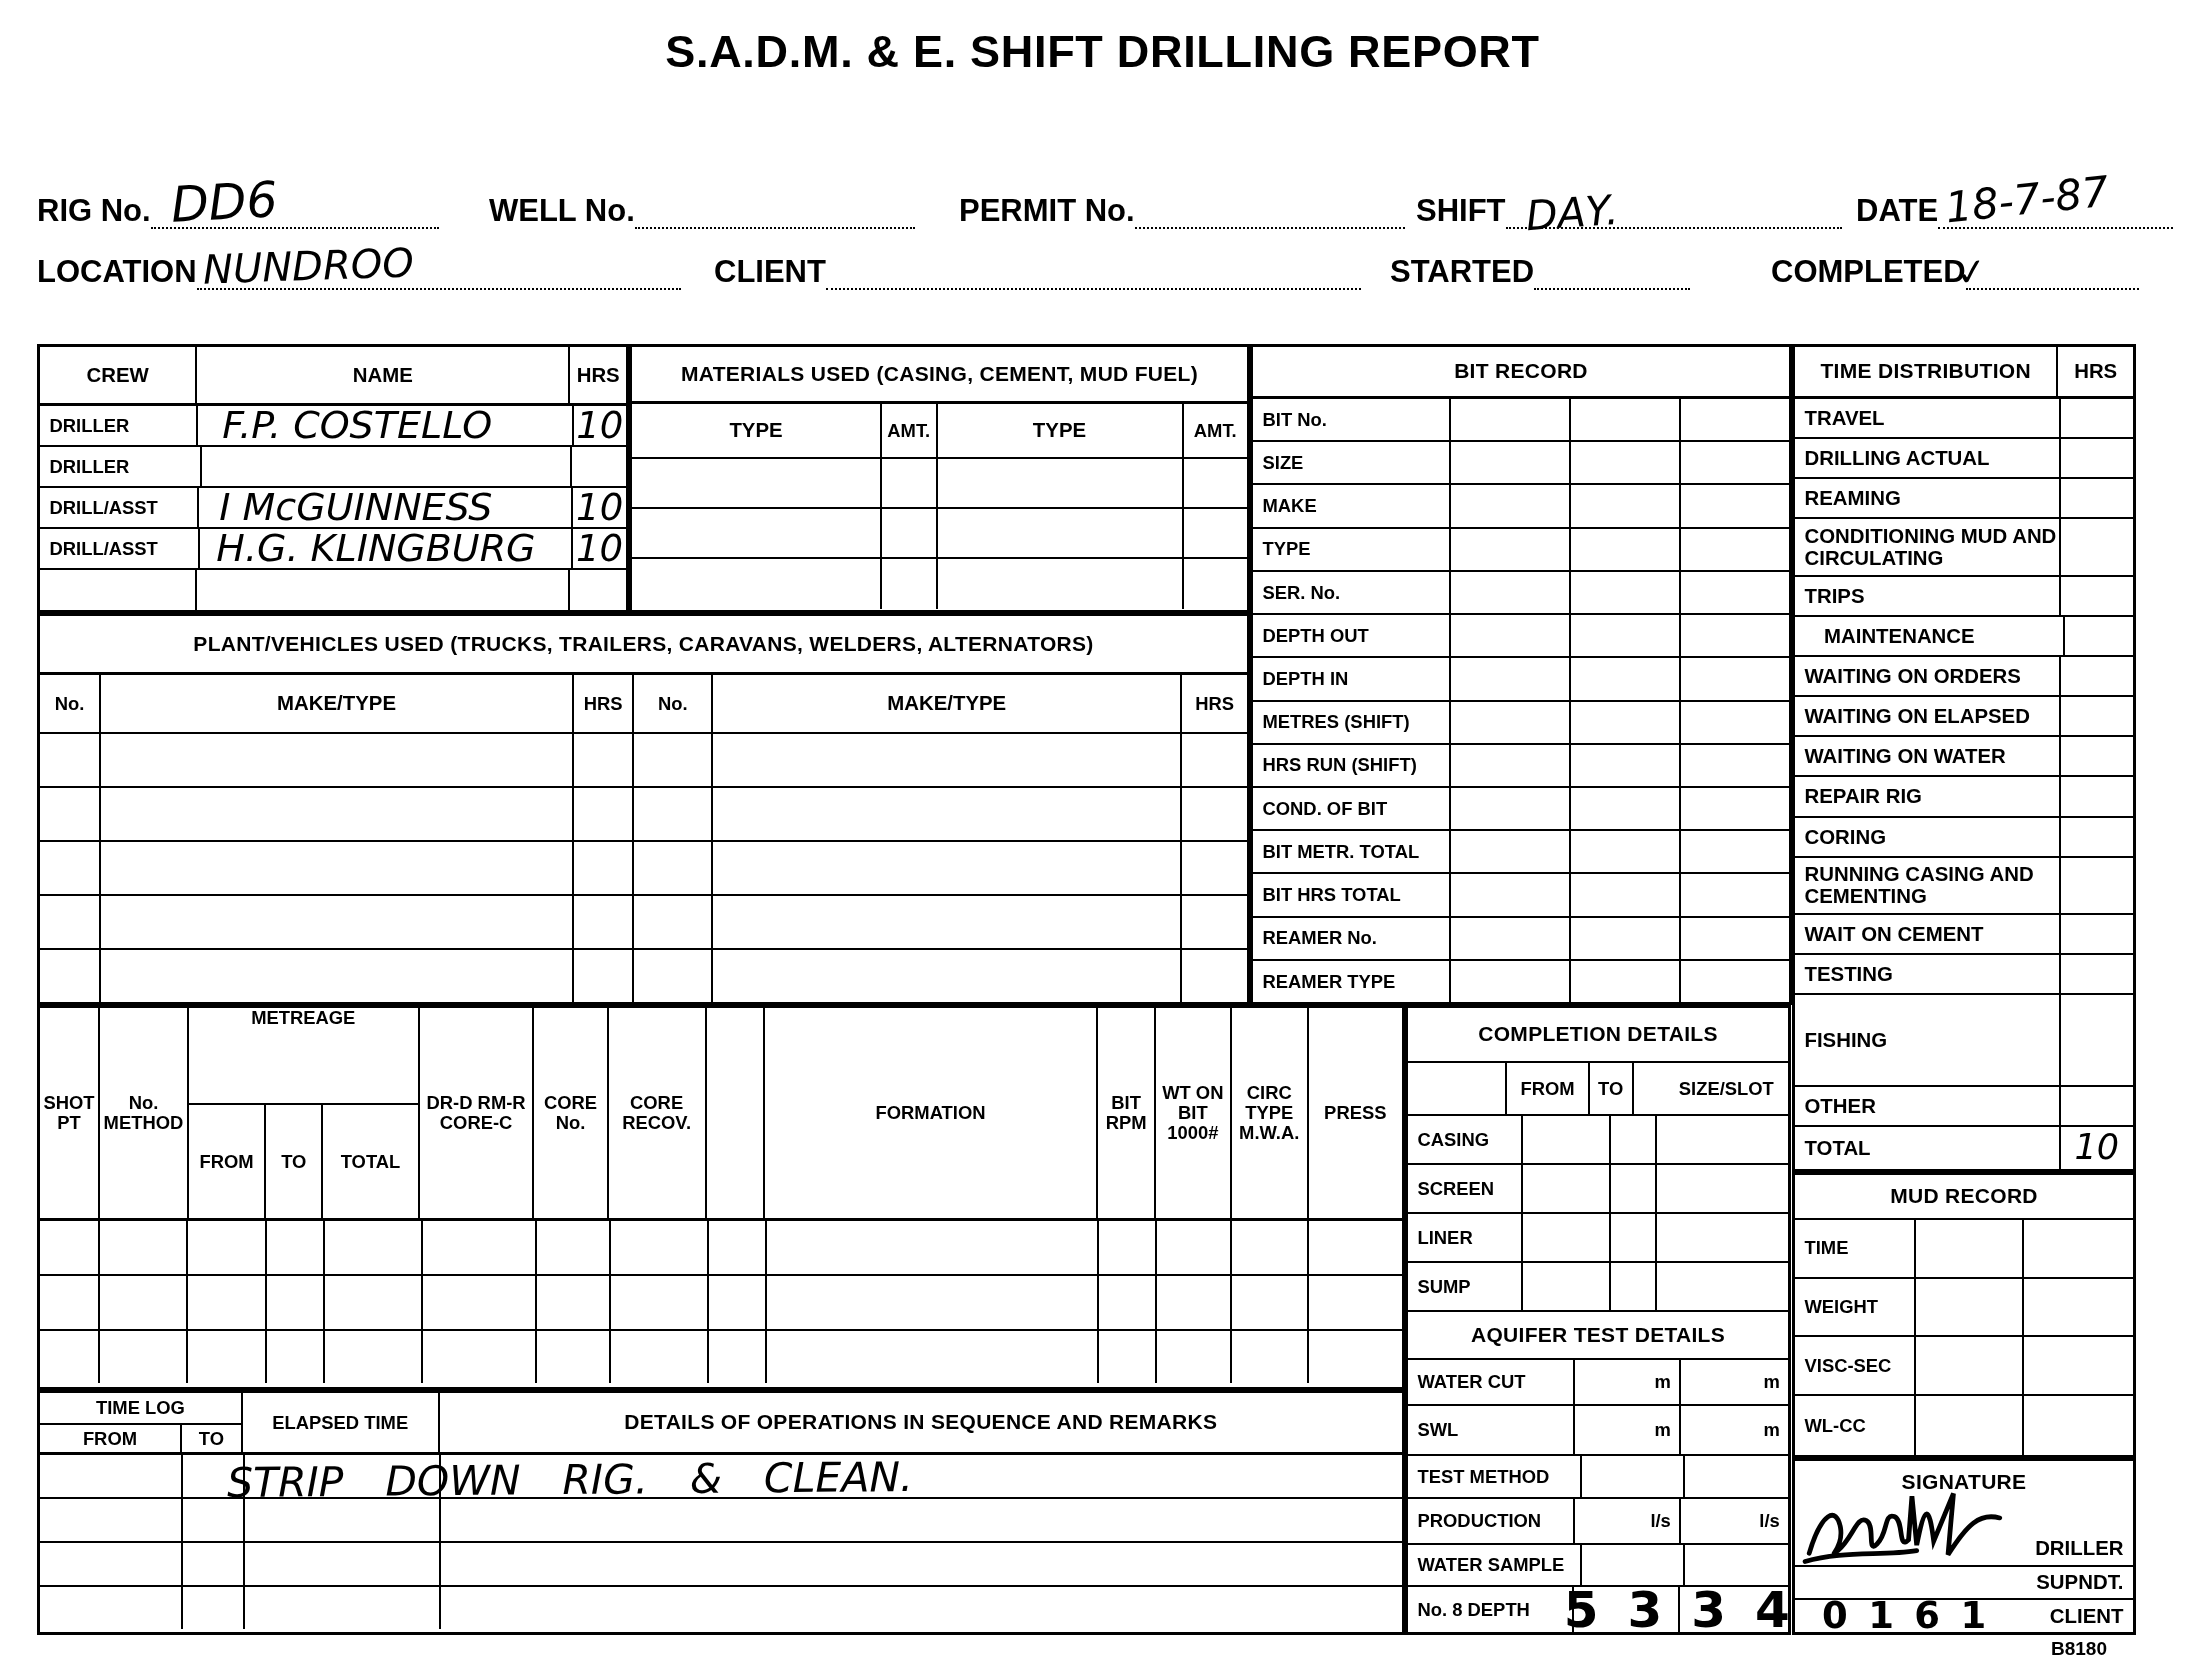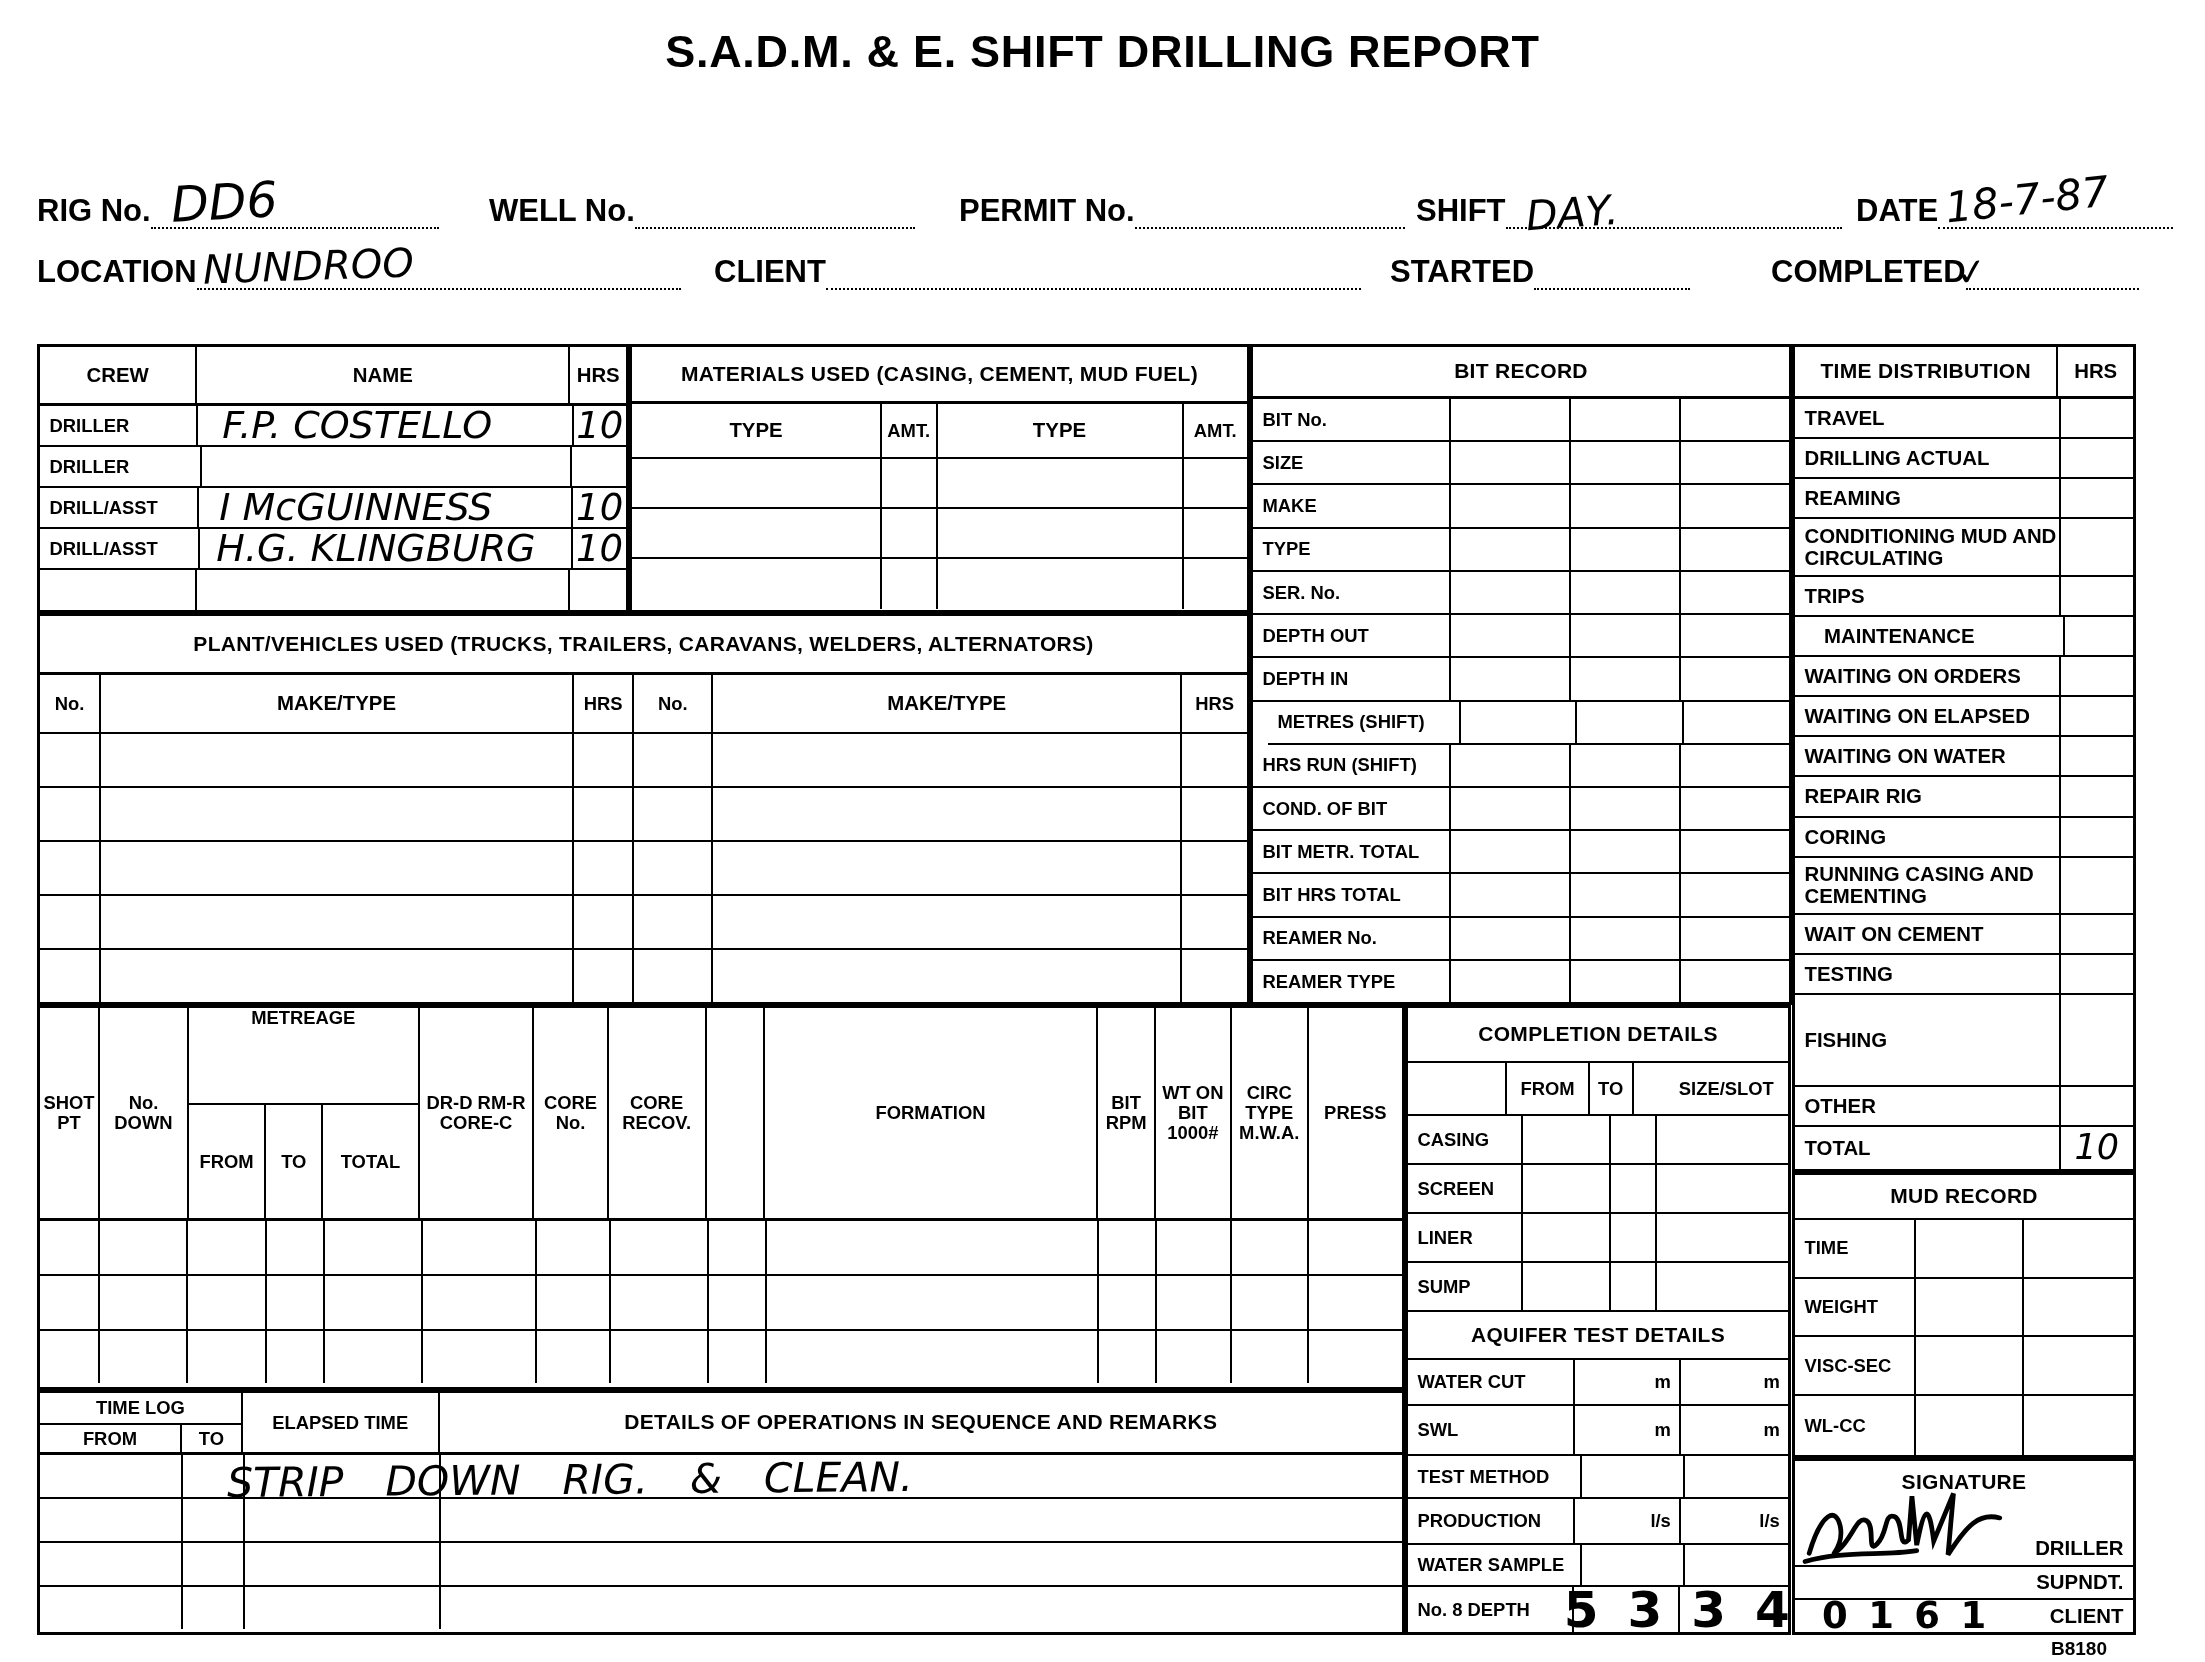--- a/index.html
+++ b/index.html
@@ -239,21 +239,21 @@
         <div class="c" style="flex:180;"></div>
         <div class="c" style="flex:165;"></div>
         <div class="c last" style="flex:165;"></div>
       </div>
     <div class="trow" style="flex:1;">
         <div class="c lab t3" style="flex:285;">DEPTH IN</div>
         <div class="c" style="flex:180;"></div>
         <div class="c" style="flex:165;"></div>
         <div class="c last" style="flex:165;"></div>
       </div>
-    <div class="trow" style="flex:1;margin-left:15px;">
+    <div class="trow" style="flex:1;">
         <div class="c lab t3" style="flex:285;">METRES (SHIFT)</div>
         <div class="c" style="flex:180;"></div>
         <div class="c" style="flex:165;"></div>
         <div class="c last" style="flex:165;"></div>
       </div>
     <div class="trow" style="flex:1;">
         <div class="c lab t3" style="flex:285;">HRS RUN (SHIFT)</div>
         <div class="c" style="flex:180;"></div>
         <div class="c" style="flex:165;"></div>
         <div class="c last" style="flex:165;"></div>
@@ -361,21 +361,21 @@
       </div>
     <div class="trow last" style="flex:1.1;">
       <div class="c lab t2" style="flex:389;">TOTAL</div>
       <div class="c last hw" style="flex:111;font-size:35px;">10</div>
     </div>
   </div>
 
   <div class="panel" style="left:37px;top:1005px;width:1368px;height:385px;">
     <div class="trow thick" style="height:213px;">
       <div class="c t3" style="flex:87;">SHOT PT</div>
-      <div class="c t3" style="flex:130;">No. DOWN</div>
+      <div class="c t3" style="flex:130;">No. METHOD</div>
       <div class="c" style="flex:343;padding:0;flex-direction:column;align-items:stretch;">
         <div style="flex:140;display:flex;justify-content:center;border-bottom:2px solid #000;" class="t3">
             <span>METREAGE</span>
           </div>
         <div style="flex:165;display:flex;">
           <div class="c t3" style="flex:115;">FROM</div>
           <div class="c t3" style="flex:84;">TO</div>
           <div class="c t3 last" style="flex:144;">TOTAL</div>
         </div>
       </div>

